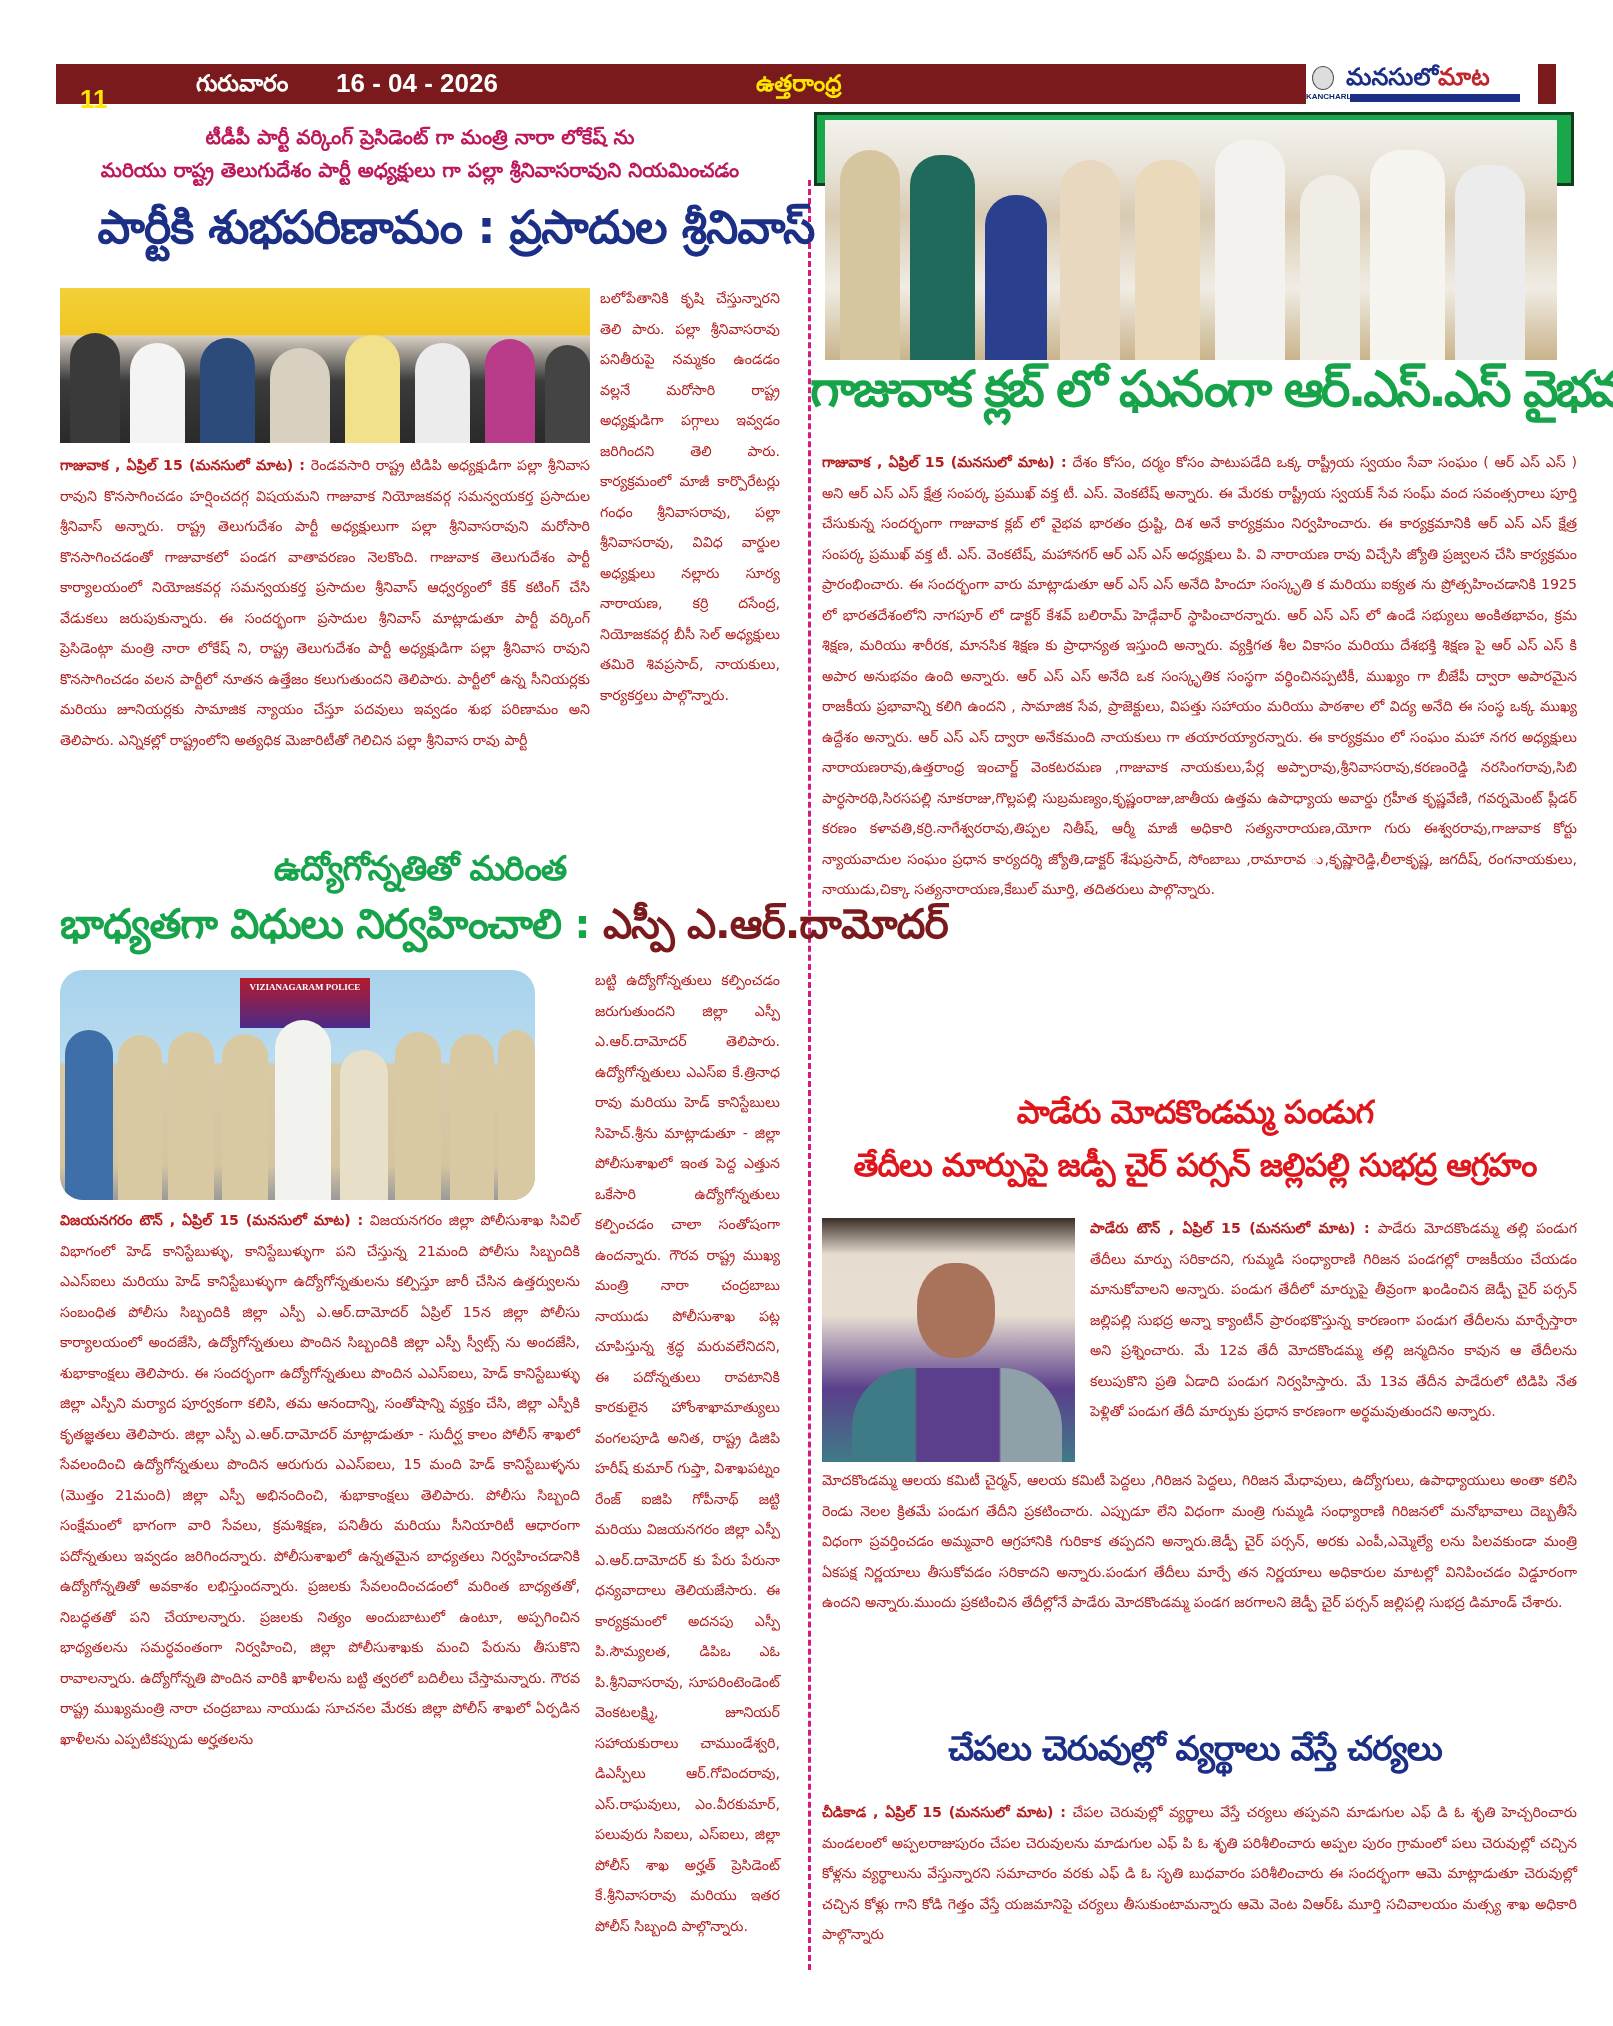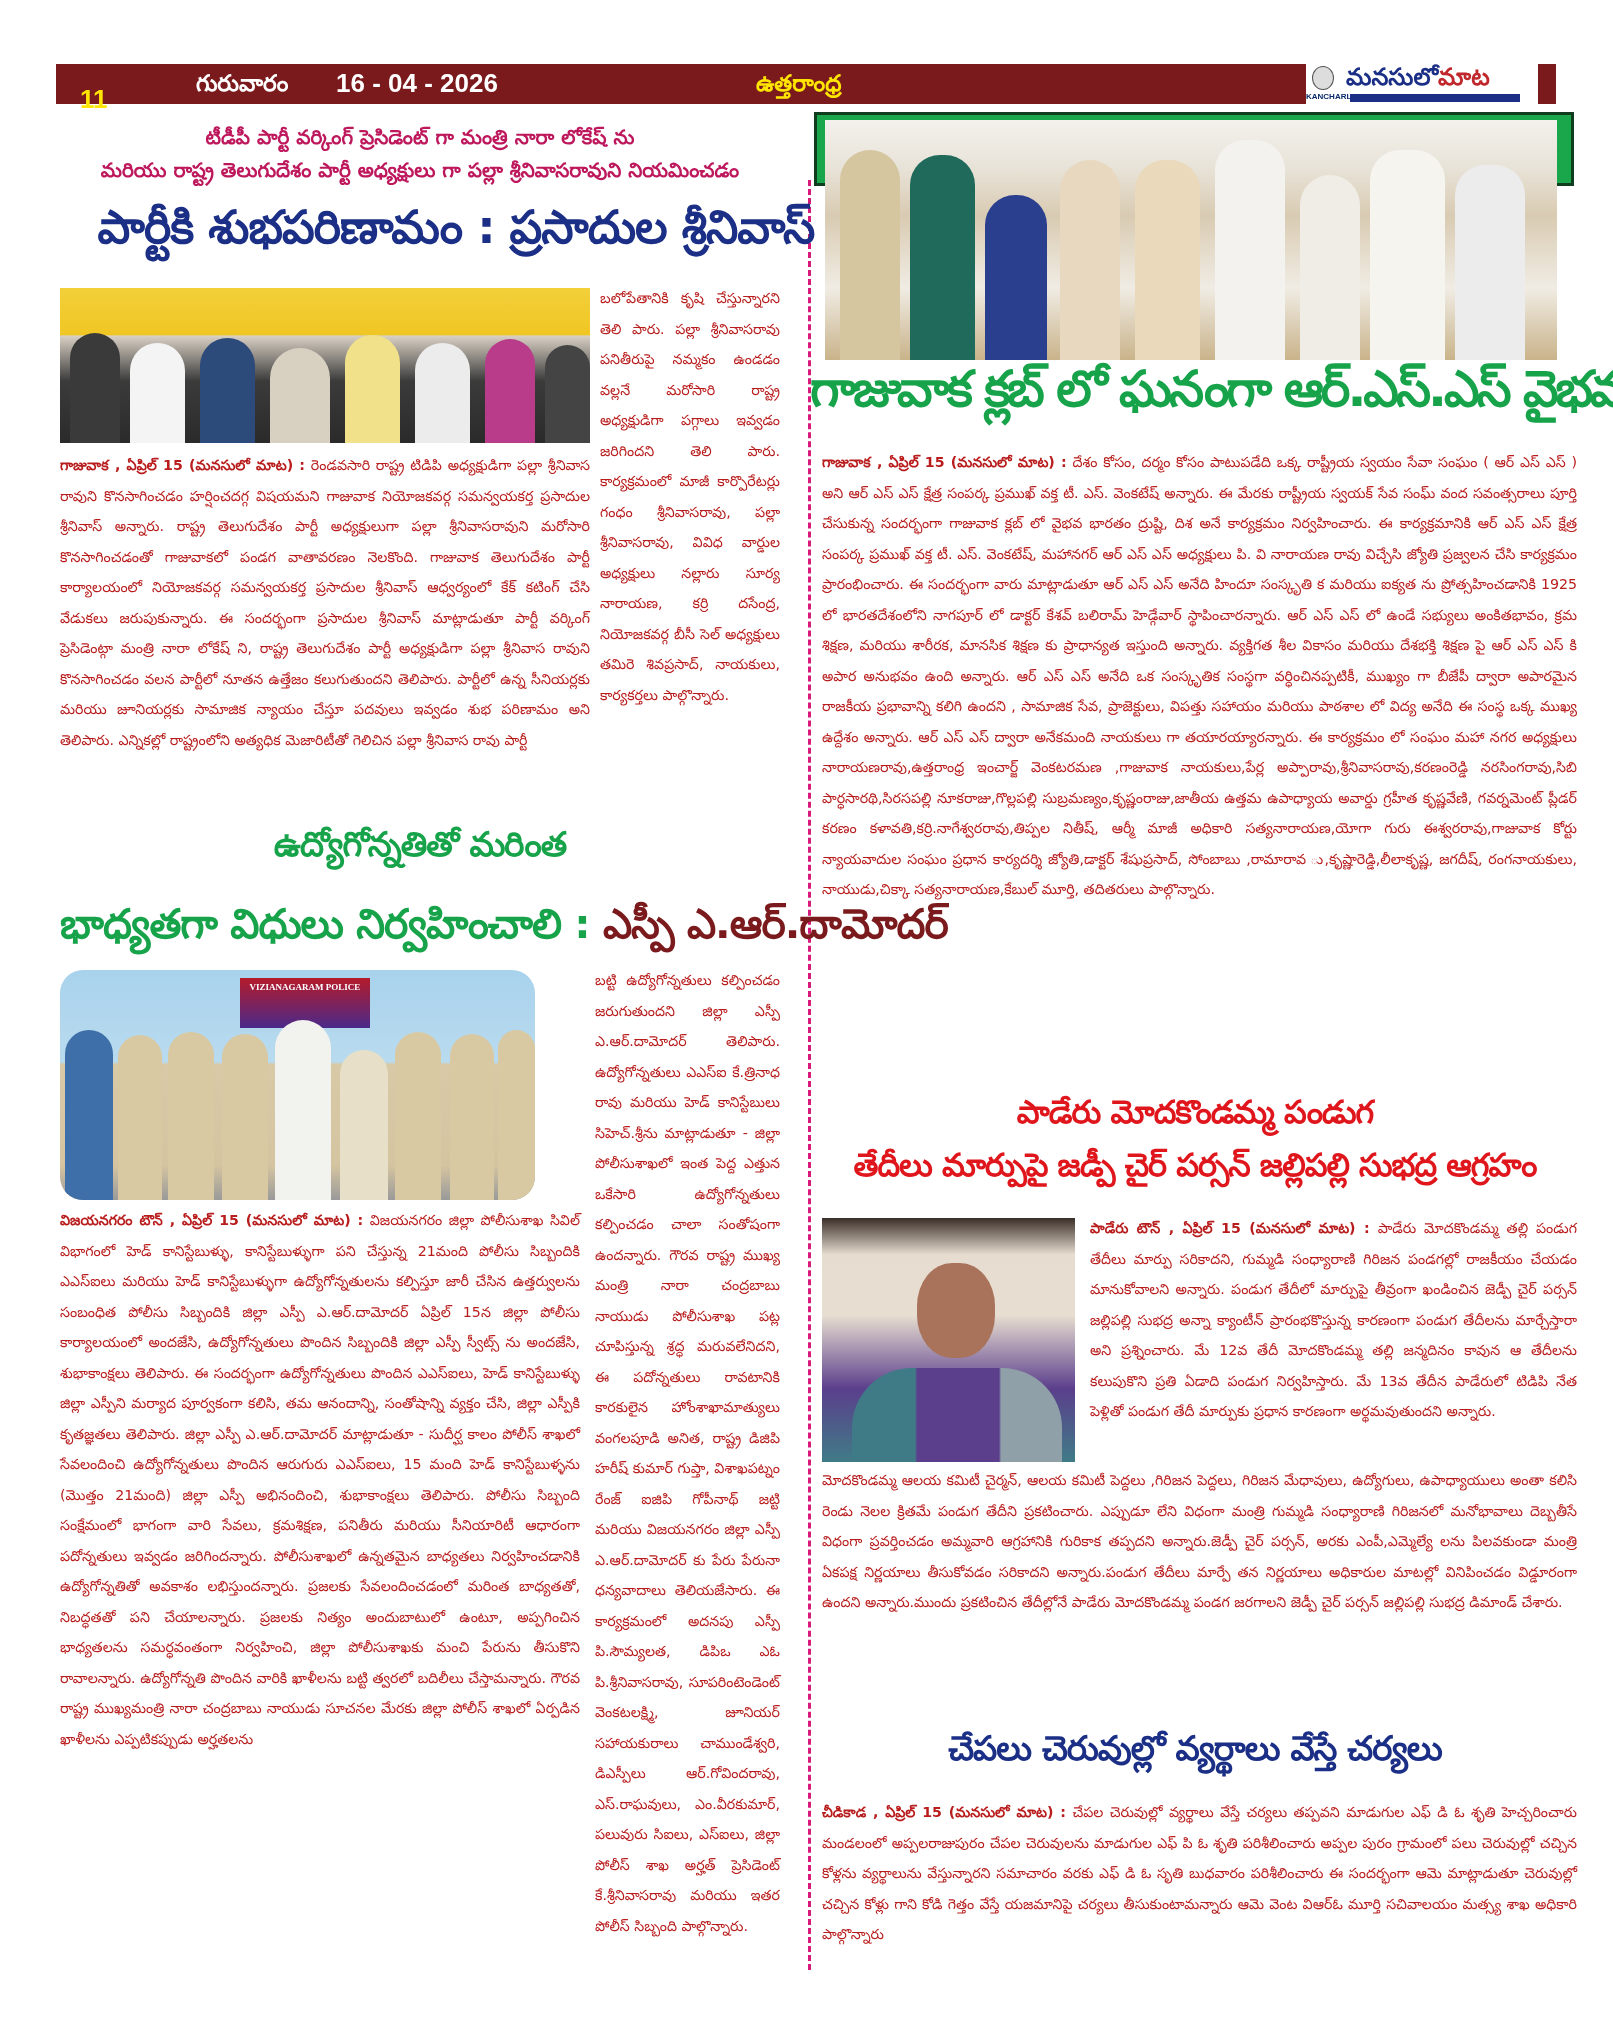--- a/index.html
+++ b/index.html
@@ -59,21 +59,21 @@
   <div class="fig" style="left:210px;width:60px;height:95px;background:#d8d0c0;"></div>
   <div class="fig" style="left:285px;width:55px;height:108px;background:#f0e18a;"></div>
   <div class="fig" style="left:355px;width:55px;height:100px;background:#ececec;"></div>
   <div class="fig" style="left:425px;width:50px;height:104px;background:#b83c8a;"></div>
   <div class="fig" style="left:485px;width:45px;height:98px;background:#444;"></div>
 </div>
 
 <div class="body-text" style="left:600px;top:283px;width:180px;">బలోపేతానికి కృషి చేస్తున్నారని తెలి పారు. పల్లా శ్రీనివాసరావు పనితీరుపై నమ్మకం ఉండడం వల్లనే మరోసారి రాష్ట్ర అధ్యక్షుడిగా పగ్గాలు ఇవ్వడం జరిగిందని తెలి పారు. కార్యక్రమంలో మాజీ కార్పొరేటర్లు గంధం శ్రీనివాసరావు, పల్లా శ్రీనివాసరావు, వివిధ వార్డుల అధ్యక్షులు నల్లారు సూర్య నారాయణ, కర్రి దసేంద్ర, నియోజకవర్గ బీసీ సెల్ అధ్యక్షులు తమిరె శివప్రసాద్, నాయకులు, కార్యకర్తలు పాల్గొన్నారు.</div>
 <div class="body-text" style="left:60px;top:450px;width:530px;"><b>గాజువాక , ఏప్రిల్ 15 (మనసులో మాట) :</b> <span>రెండవసారి రాష్ట్ర టిడిపి అధ్యక్షుడిగా పల్లా శ్రీనివాస రావుని కొనసాగించడం హర్షించదగ్గ విషయమని గాజువాక నియోజకవర్గ సమన్వయకర్త ప్రసాదుల శ్రీనివాస్ అన్నారు. రాష్ట్ర తెలుగుదేశం పార్టీ అధ్యక్షులుగా పల్లా శ్రీనివాసరావుని మరోసారి కొనసాగించడంతో గాజువాకలో పండగ వాతావరణం నెలకొంది. గాజువాక తెలుగుదేశం పార్టీ కార్యాలయంలో నియోజకవర్గ సమన్వయకర్త ప్రసాదుల శ్రీనివాస్ ఆధ్వర్యంలో కేక్ కటింగ్ చేసి వేడుకలు జరుపుకున్నారు. ఈ సందర్భంగా ప్రసాదుల శ్రీనివాస్ మాట్లాడుతూ పార్టీ వర్కింగ్ ప్రెసిడెంట్గా మంత్రి నారా లోకేష్ ని, రాష్ట్ర తెలుగుదేశం పార్టీ అధ్యక్షుడిగా పల్లా శ్రీనివాస రావుని కొనసాగించడం వలన పార్టీలో నూతన ఉత్తేజం కలుగుతుందని తెలిపారు. పార్టీలో ఉన్న సీనియర్లకు మరియు జూనియర్లకు సామాజిక న్యాయం చేస్తూ పదవులు ఇవ్వడం శుభ పరిణామం అని తెలిపారు. ఎన్నికల్లో రాష్ట్రంలోని అత్యధిక మెజారిటీతో గెలిచిన పల్లా శ్రీనివాస రావు పార్టీ</span></div>
 
-<div class="headline" style="left:60px;top:824px;width:720px;font-size:34px;color:#17a34a;">ఉద్యోగోన్నతితో మరింత</div>
+<div class="headline" style="left:60px;top:848px;width:720px;font-size:34px;color:#17a34a;">ఉద్యోగోన్నతితో మరింత</div>
 <div class="headline" style="left:60px;top:900px;width:720px;font-size:41px;"><span style="color:#17a34a;">భాధ్యతగా విధులు నిర్వహించాలి : </span><span style="color:#7a1a1c;">ఎస్పీ ఎ.ఆర్.దామోదర్</span></div>
 
 <div class="photo ph-police" style="left:60px;top:970px;width:475px;height:230px;border-radius:23px;">
   <div class="police-sign">VIZIANAGARAM POLICE</div>
   <div class="fig" style="left:5px;width:48px;height:170px;background:#3f6fa8;"></div>
   <div class="fig" style="left:58px;width:44px;height:165px;background:#d9c9a3;"></div>
   <div class="fig" style="left:108px;width:46px;height:168px;background:#d9c9a3;"></div>
   <div class="fig" style="left:162px;width:46px;height:166px;background:#d9c9a3;"></div>
   <div class="fig" style="left:215px;width:56px;height:180px;background:#f2f2ee;"></div>
   <div class="fig" style="left:280px;width:48px;height:150px;background:#e8dfc8;"></div>

